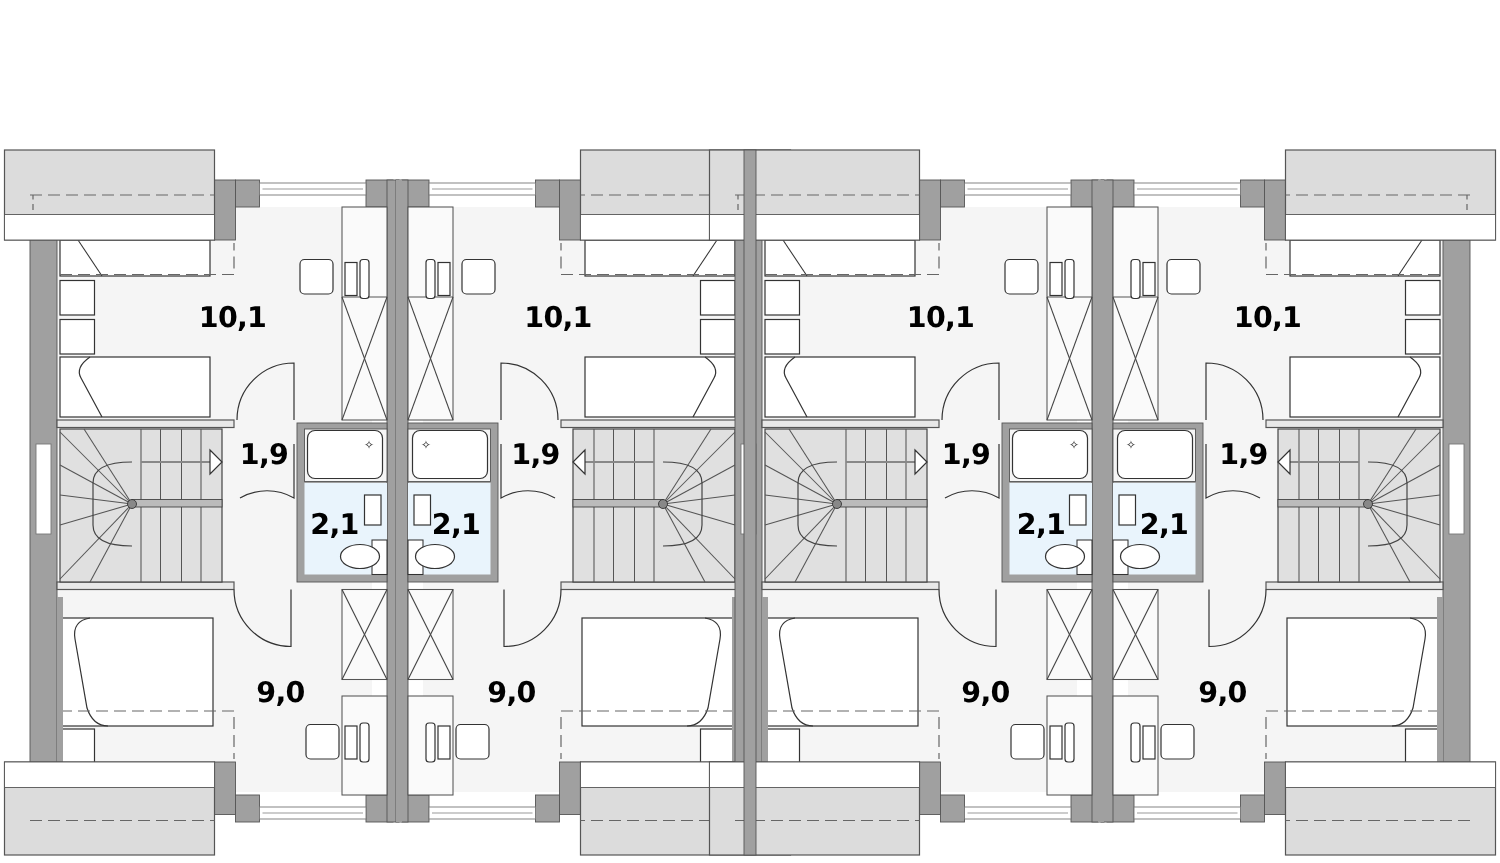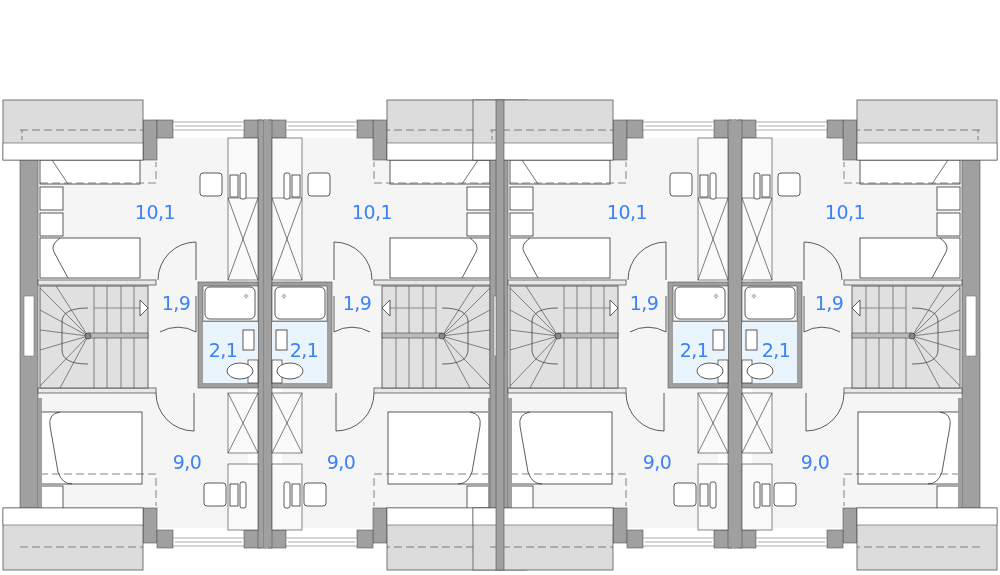--- a/index.html
+++ b/index.html
@@ -1,18 +1,18 @@
 <!DOCTYPE html>
 <html><head>
 <meta charset="utf-8">
 <style>
   html,body{margin:0;padding:0;background:#ffffff;}
   body{width:1000px;height:575px;position:relative;overflow:hidden;font-family:"DejaVu Sans",sans-serif;}
   #plan{position:absolute;left:0;top:0;}
-  .lbl{position:absolute;font-family:"DejaVu Sans",sans-serif;font-size:19px;color:#3b82f6;letter-spacing:-0.5px;transform:translate(-50%,-50%);white-space:nowrap;}
+  .lbl{position:absolute;font-family:"DejaVu Sans",sans-serif;font-size:19px;color:#000000;letter-spacing:-0.5px;transform:translate(-50%,-50%);white-space:nowrap;font-weight:bold;}
 </style>
 </head>
 <body>
 
 <svg id="plan" width="1000" height="575" viewBox="0 0 1000 575" xmlns="http://www.w3.org/2000/svg">
   <defs>
 
     <g id="unit">
 
       <rect x="38" y="138" width="210" height="390" fill="#f5f5f5"></rect>

